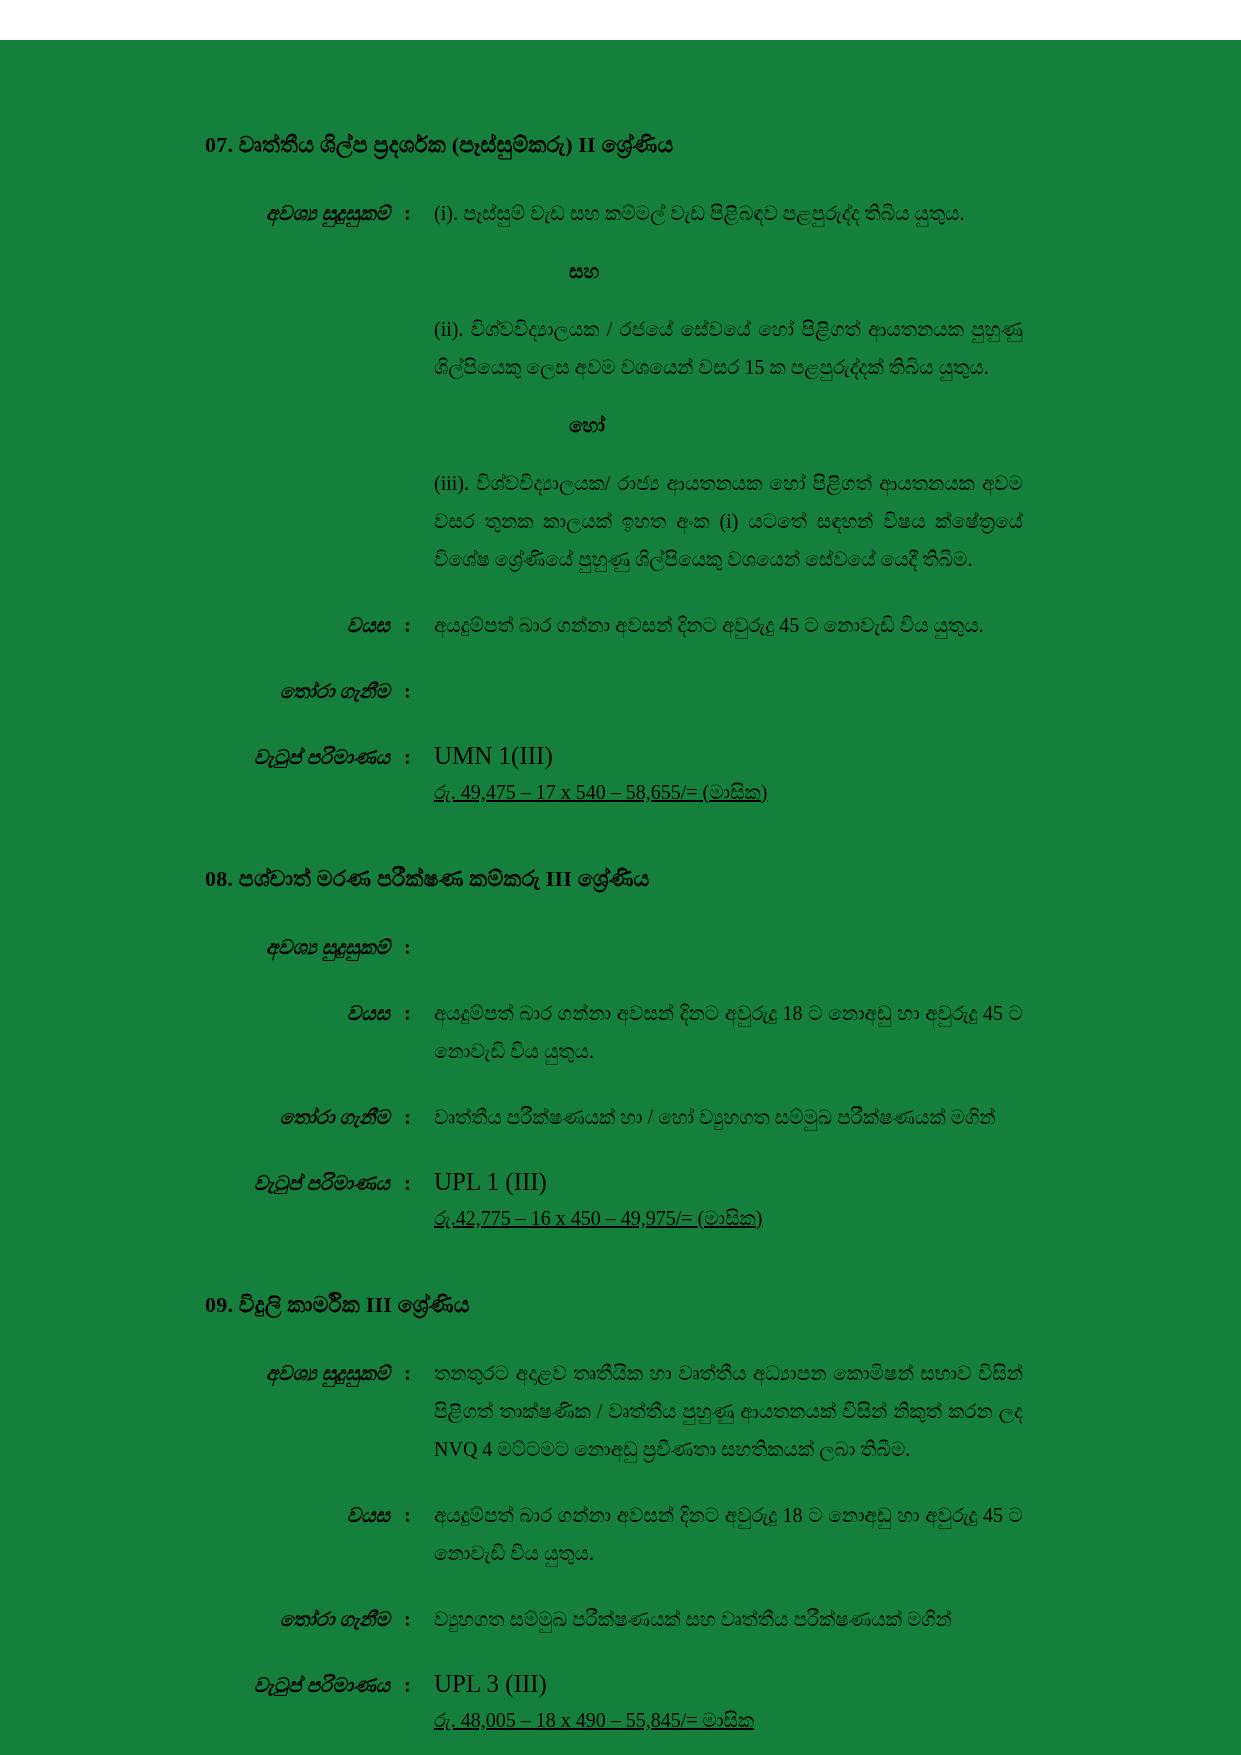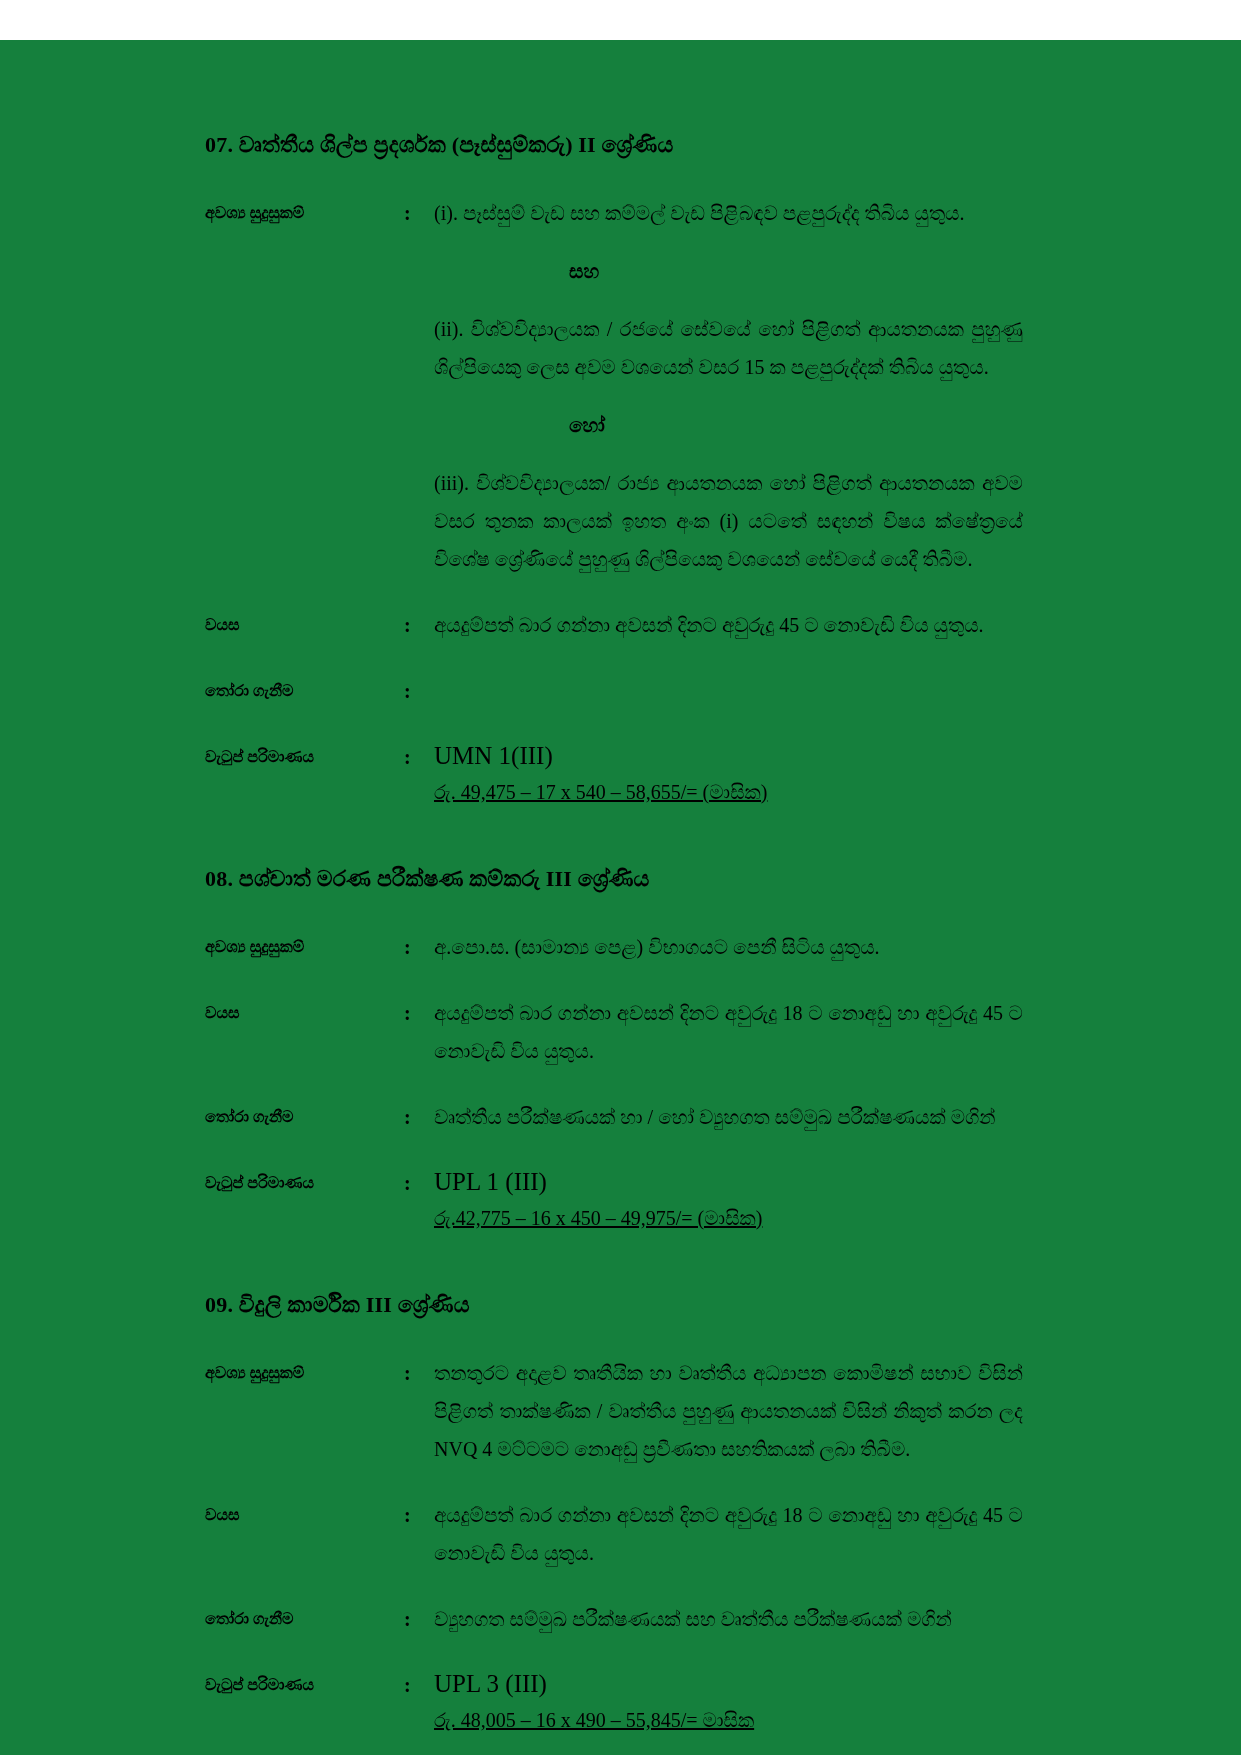--- a/index.html
+++ b/index.html
@@ -28,23 +28,24 @@
     white-space: nowrap;
   }
   .row {
     display: grid;
     grid-template-columns: 185px 44px 1fr;
     align-items: start;
     margin-bottom: 28px;
   }
   .lbl {
     font-weight: bold;
-    font-size: 16px;
+    font-size: 20px;
     line-height: 38px;
-    text-align: left;
+    text-align: right;
+    font-style: italic;
   }
   .colon {
     font-weight: bold;
     font-size: 20px;
     line-height: 38px;
     text-align: left;
     padding-left: 14px;
   }
   .val {
     font-size: 20px;
@@ -123,23 +124,20 @@
       </div>
     </div>
   </section>
 
   <section class="sec">
     <h2 class="heading">08. පශ්චාත් මරණ පරීක්ෂණ කම්කරු III ශ්‍රේණිය</h2>
 
     <div class="row">
       <span class="lbl">අවශ්‍ය සුදුසුකම්</span>
       <span class="colon">:</span>
-      <div class="val">
-        <p class="para">අ.පො.ස. (සාමාන්‍ය පෙළ) විභාගයට පෙනී සිටිය යුතුය.</p>
-      </div>
     </div>
 
     <div class="row">
       <span class="lbl">වයස</span>
       <span class="colon">:</span>
       <div class="val">
         <p class="para">අයදුම්පත් බාර ගන්නා අවසන් දිනට අවුරුදු 18 ට නොඅඩු හා අවුරුදු 45 ට නොවැඩි විය යුතුය.</p>
       </div>
     </div>
 
@@ -186,19 +184,19 @@
       <div class="val">
         <p class="para">ව්‍යුහගත සම්මුඛ පරීක්ෂණයක් සහ වෘත්තීය පරීක්ෂණයක් මගින්</p>
       </div>
     </div>
 
     <div class="row">
       <span class="lbl">වැටුප් පරිමාණය</span>
       <span class="colon">:</span>
       <div class="val">
         <p class="salary-code">UPL 3 (III)</p>
-        <p class="salary-scale">රු. 48,005 – 16 x 490 – 55,845/= මාසික</p>
+        <p class="salary-scale">රු. 48,005 – 18 x 490 – 55,845/= මාසික</p>
       </div>
     </div>
   </section>
 
   <div class="bottom-mark"></div>
 </div>
 
 </body></html>

